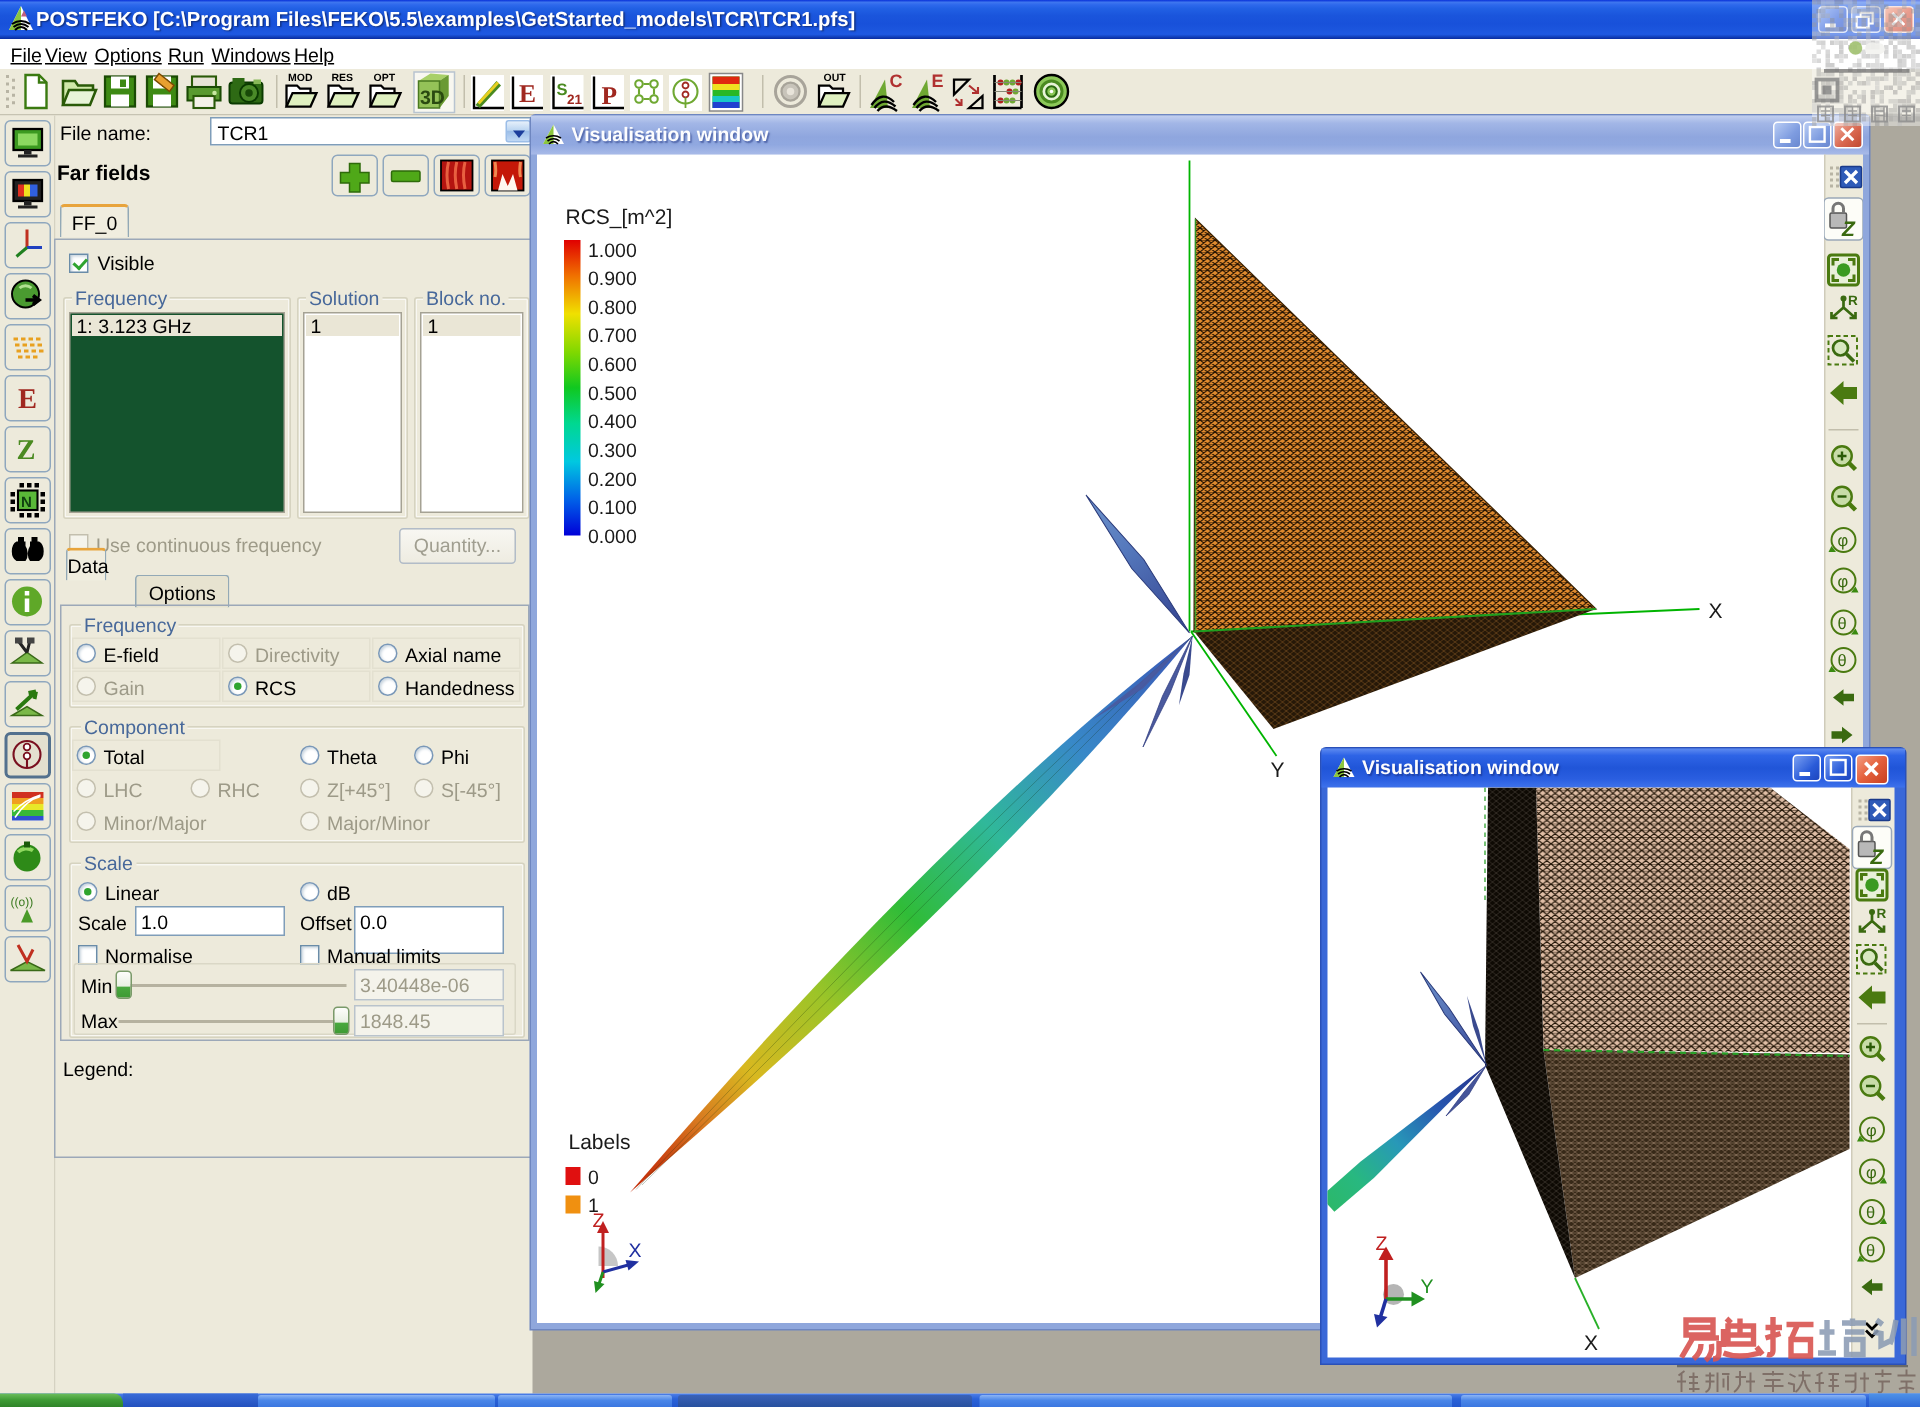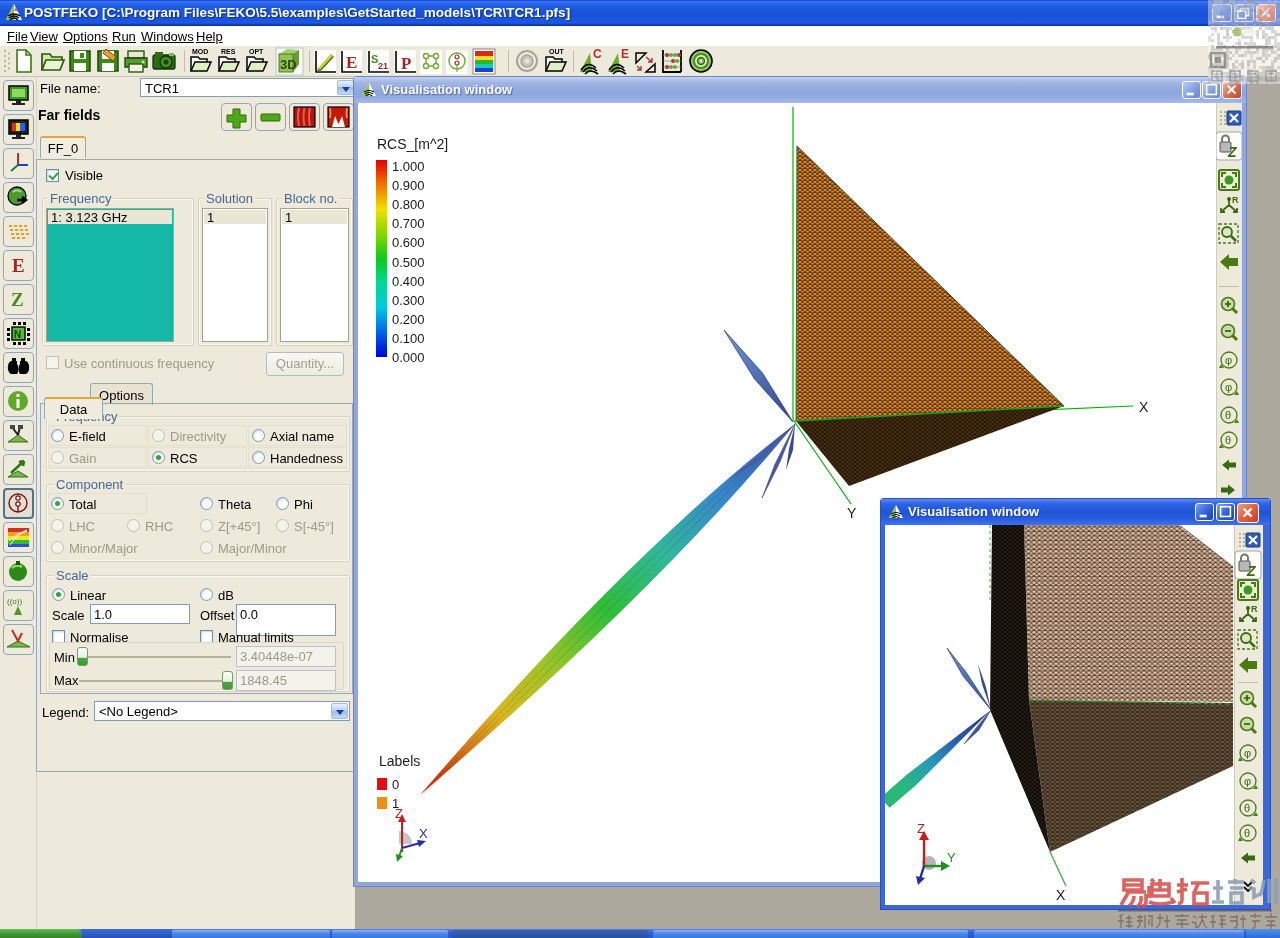--- a/index.html
+++ b/index.html
@@ -445,40 +445,40 @@
       </svg></div>
 
   <div class="tab act" style="left:3px;top:59px;width:46px"><span style="position:relative;top:3px">FF_0</span></div>
   <div class="abs" style="left:-1px;top:82px;width:319px;height:613px;border:1px solid #9CA8B8;background:#EDEADB"></div>
 
   <div class="cb on" style="left:9px;top:92px"></div>
   <div class="lbl" style="left:28px;top:91px">Visible</div>
 
   <div class="gbox" style="left:5px;top:121px;width:152px;height:148px"></div>
   <div class="glabel" style="left:11px;top:114px">Frequency</div>
-  <div class="abs" style="left:9px;top:131px;width:128px;height:134px;background:#14b8a6;border:1px solid #A5A294">
+  <div class="abs" style="left:9px;top:131px;width:144px;height:134px;background:#14532d;border:1px solid #A5A294">
     <div style="position:absolute;left:1px;top:1px;right:1px;height:14px;background:#EAE6D6;font-size:13px;padding-left:3px">1: 3.123 GHz</div>
   </div>
   <div class="gbox" style="left:161px;top:121px;width:74px;height:148px"></div>
   <div class="glabel" style="left:167px;top:114px">Solution</div>
   <div class="abs" style="left:165px;top:131px;width:66px;height:134px;background:#fff;border:1px solid #A5A294">
     <div style="position:absolute;left:1px;top:1px;right:1px;height:14px;background:#EAE6D6;font-size:13px;padding-left:3px">1</div>
   </div>
   <div class="gbox" style="left:239px;top:121px;width:77px;height:148px"></div>
   <div class="glabel" style="left:245px;top:114px">Block no.</div>
   <div class="abs" style="left:243px;top:131px;width:69px;height:134px;background:#fff;border:1px solid #A5A294">
     <div style="position:absolute;left:1px;top:1px;right:1px;height:14px;background:#EAE6D6;font-size:13px;padding-left:3px">1</div>
   </div>
 
   <div class="cb dis" style="left:9px;top:279px"></div>
   <div class="dislbl" style="left:27px;top:279px">Use continuous frequency</div>
   <div class="abs" style="left:229px;top:275px;width:78px;height:24px;border:1px solid #B2BCC8;border-radius:3px;background:linear-gradient(180deg,#F8F7F2,#EEECE1);color:#A09E90;font-size:13px;text-align:center;padding-top:3px">Quantity...</div>
 
   <div class="tab" style="left:53px;top:306px;width:63px"><span style="position:relative;top:4px">Options</span></div>
-  <div class="tab act" style="left:7px;top:320px;width:59px"><span style="position:relative;top:3px">Data</span></div>
+  <div class="tab act" style="left:7px;top:288px;width:27px"><span style="position:relative;top:3px">Data</span></div>
   <div class="abs" style="left:3px;top:326px;width:313px;height:291px;border:1px solid #9CA8B8"></div>
 
   <div class="gbox" style="left:9px;top:339px;width:304px;height:56px"></div>
   <div class="glabel" style="left:17px;top:332px">Frequency</div>
   <div class="cellb" style="left:11px;top:348px;width:99px;height:21px"></div>
   <div class="cellb" style="left:111px;top:348px;width:99px;height:21px"></div>
   <div class="cellb" style="left:211px;top:348px;width:99px;height:21px"></div>
   <div class="cellb" style="left:11px;top:370px;width:99px;height:21px"></div>
   <div class="cellb" style="left:111px;top:370px;width:99px;height:21px"></div>
   <div class="cellb" style="left:211px;top:370px;width:99px;height:21px"></div>
@@ -528,31 +528,27 @@
   <div class="lbl" style="left:163px;top:531px">Offset</div>
   <div class="tinput" style="left:199px;top:527px;width:100px;height:32px">0.0</div>
   <div class="cb" style="left:15px;top:553px"></div>
     <div class="lbl" style="left:33px;top:553px">Normalise</div>
   <div class="cb" style="left:163px;top:553px"></div>
     <div class="lbl" style="left:181px;top:553px">Manual limits</div>
   <div class="abs" style="left:12px;top:565px;width:295px;height:48px;border:1px solid #DAD7C6;border-radius:2px"></div>
   <div class="lbl" style="left:17px;top:573px">Min</div>
   <div class="abs" style="left:42px;top:579px;width:152px;height:2px;background:#B6B2A0"></div>
   <div class="abs" style="left:40px;top:570px;width:11px;height:19px;border:1px solid #7A9A6A;border-radius:3px;background:linear-gradient(180deg,#FDFDFB,#E8F0E2 55%,#49A83E 60%,#3E9A34)"></div>
-  <div class="dinput" style="left:199px;top:569px;width:100px;height:21px">3.40448e-07</div>
+  <div class="dinput" style="left:199px;top:569px;width:100px;height:21px">3.40448e-06</div>
   <div class="lbl" style="left:17px;top:596px">Max</div>
   <div class="abs" style="left:42px;top:603px;width:152px;height:2px;background:#B6B2A0"></div>
   <div class="abs" style="left:185px;top:594px;width:11px;height:19px;border:1px solid #7A9A6A;border-radius:3px;background:linear-gradient(180deg,#FDFDFB,#E8F0E2 55%,#49A83E 60%,#3E9A34)"></div>
   <div class="dinput" style="left:199px;top:593px;width:100px;height:21px">1848.45</div>
 
   <div class="lbl" style="left:5px;top:628px">Legend:</div>
-  <div class="combo" style="left:57px;top:624px;width:256px;height:20px">
-      <span class="combotext">&lt;No Legend&gt;</span>
-      <span class="combobtn"></span>
-    </div>
 </div>
 <div id="mdi" class="abs"></div>
 
 <svg width="0" height="0" style="position:absolute">
   <defs>
     <g id="fekoicon">
         <polygon points="8,1 15,14 1,14" fill="#fff"></polygon>
         <polygon points="8,1 1,14 8,14" fill="#8CC63F"></polygon>
         <path d="M3,10 Q8,7 13,10 M4,12 Q8,9 12,12 M5,14 Q8,11 11,14" stroke="#000" stroke-width="1.1" fill="none"></path>
       </g>

